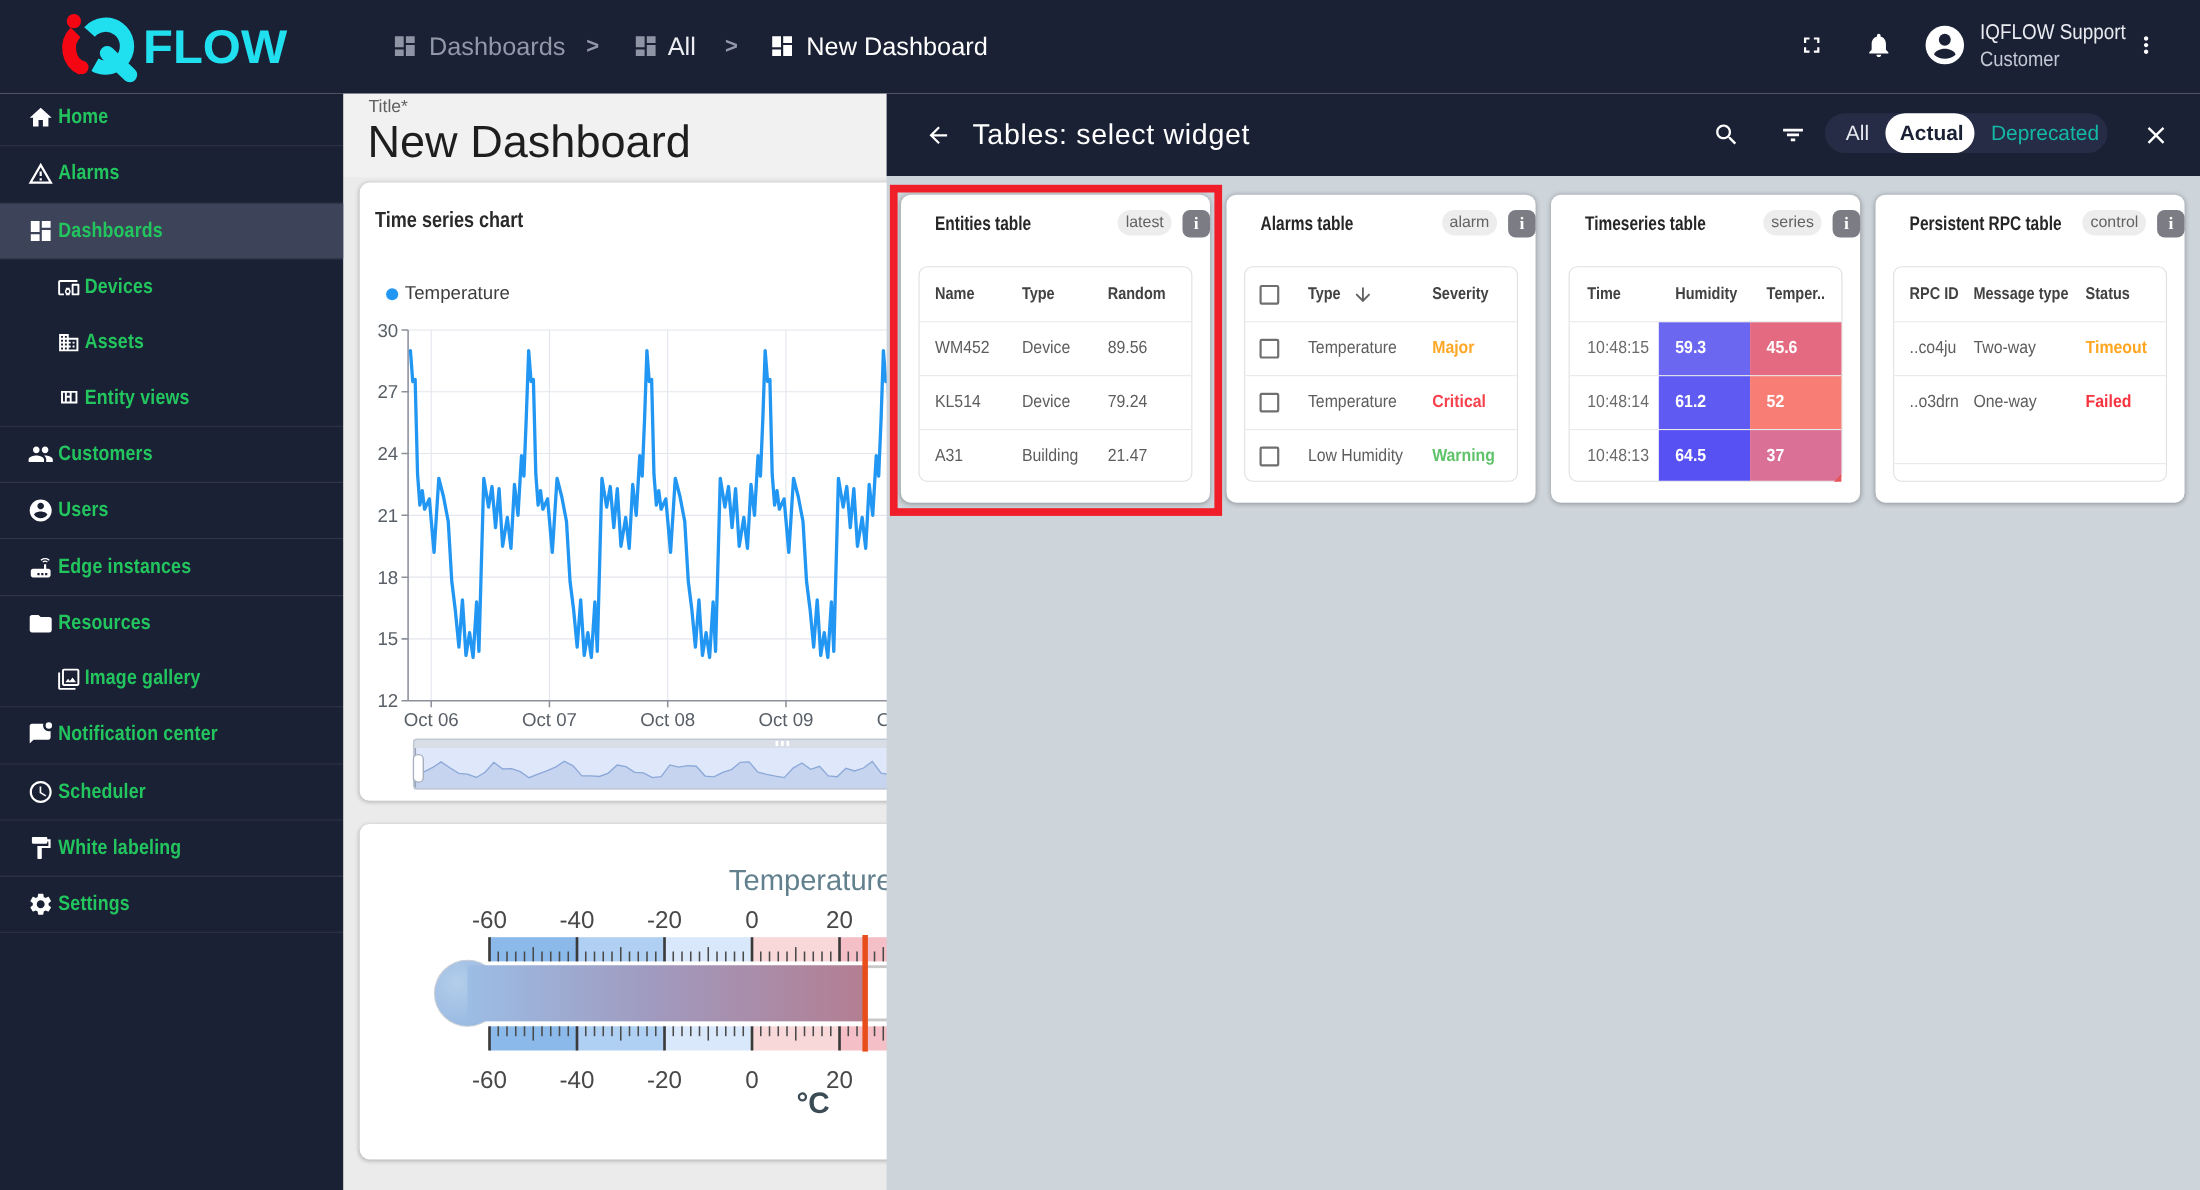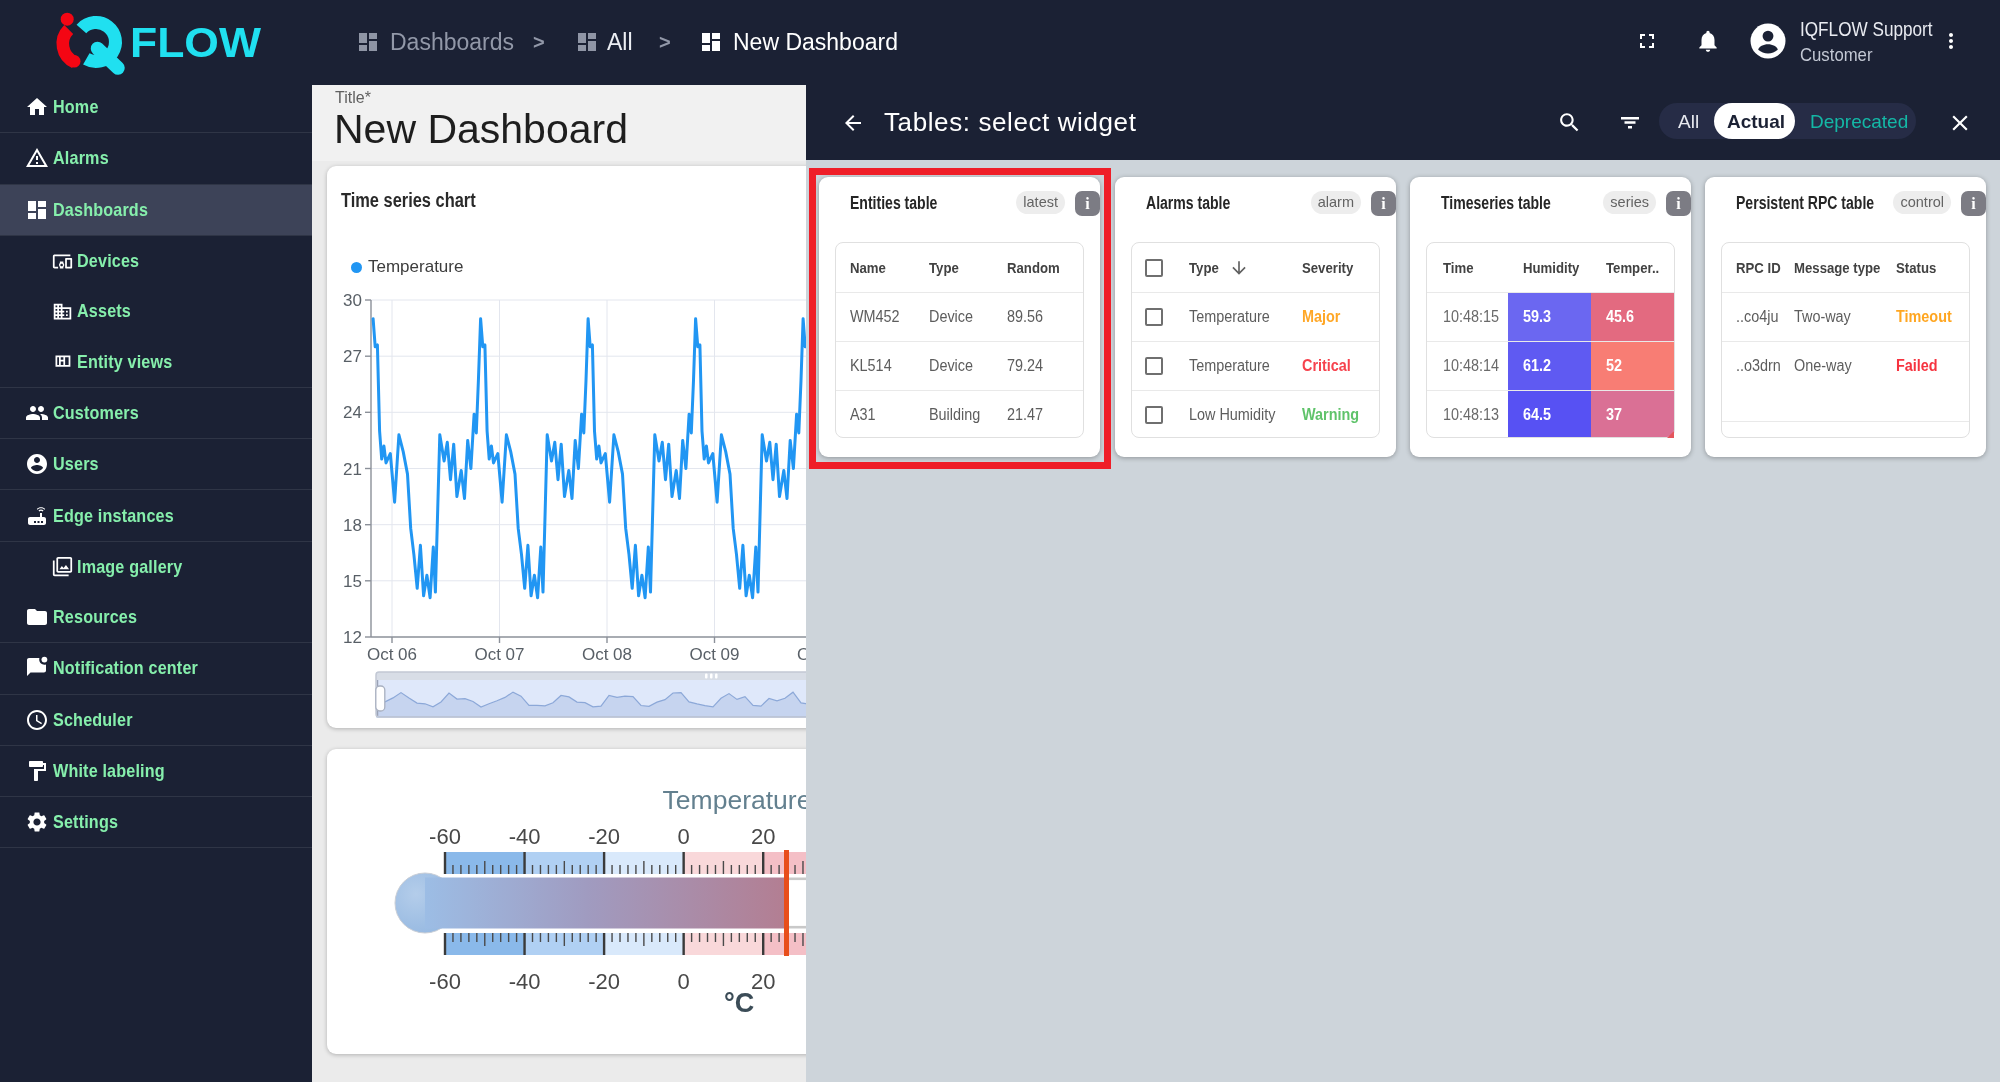--- a/index.html
+++ b/index.html
@@ -3,21 +3,21 @@
 <meta charset="utf-8">
 <style>
   * { margin:0; padding:0; box-sizing:border-box; }
   html,body { width:2000px; height:1082px; overflow:hidden; font-family:"Liberation Sans", sans-serif; background:#ebebeb; }
   .abs { position:absolute; }
   
   #topbar { position:absolute; left:0; top:0; width:2000px; height:85px; background:#1b2134; z-index:30; }
   .crumb { position:absolute; top:0; height:85px; display:flex; align-items:center; font-size:23px; }
   
   #sidebar { position:absolute; left:0; top:85px; width:312px; height:997px; background:#1b2134; z-index:25; }
-  .mitem { position:relative; height:50.3px; display:flex; align-items:center; color:#86efac; font-size:19px; font-weight:700; letter-spacing:.2px; }
+  .mitem { position:relative; height:50.3px; display:flex; align-items:center; color:#22c55e; font-size:19px; font-weight:700; letter-spacing:.2px; }
   .mitem svg { position:absolute; left:25px; width:24px; height:24px; }
   .mitem .lbl { position:absolute; left:53px; display:inline-block; transform:scaleX(0.85); transform-origin:left center; white-space:nowrap; }
   .mitem.sub svg { left:52px; width:21px; height:21px; }
   .mitem.sub .lbl { left:77px; }
   .mitem.sel { background:#3d4358; }
   .mitem .caret { position:absolute; right:26px; width:20px; height:20px; }
   .mdiv { height:0; border-top:1px solid rgba(255,255,255,0.09); }
   
   #titleband { position:absolute; left:312px; top:85px; width:1688px; height:76px; background:#f1f1f1; z-index:1; }
   #canvas { position:absolute; left:312px; top:161px; width:1688px; height:921px; background:#ebebeb; z-index:0; }
@@ -140,34 +140,34 @@
         <span class="lbl">Users</span>
       </div>
 <div class="mdiv"></div>
 <div class="mitem" style="height:50.3px;">
         <svg viewBox="0 0 24 24" fill="#fff">
           <path d="M20.2 4.9C19.1 3.8 17.6 3.2 16 3.2s-3.1.6-4.2 1.7l.8.8c.9-.9 2.1-1.4 3.4-1.4s2.5.5 3.4 1.4l.8-.8zM16 5.6c-.9 0-1.8.4-2.5 1l.8.8c.5-.4 1.1-.7 1.7-.7s1.2.3 1.7.7l.8-.8c-.7-.6-1.6-1-2.5-1zM19 13h-2V9h-2v4H5c-1.1 0-2 .9-2 2v4c0 1.1.9 2 2 2h14c1.1 0 2-.9 2-2v-4c0-1.1-.9-2-2-2zm-8 6H9v-2h2v2zm3.5 0h-2v-2h2v2zm3.5 0h-2v-2h2v2z"></path>
         </svg>
         <span class="lbl">Edge instances</span>
       </div>
 <div class="mdiv"></div>
-<div class="mitem sub" style="height:50.3px;">
-        <svg viewBox="0 0 24 24" fill="#fff">
-          <path d="M15.96 10.29l-2.75 3.54-1.96-2.36L8.5 15h11l-3.54-4.71zM3 5H1v16c0 1.1.9 2 2 2h16v-2H3V5zm18-4H7c-1.1 0-2 .9-2 2v14c0 1.1.9 2 2 2h14c1.1 0 2-.9 2-2V3c0-1.1-.9-2-2-2zm0 16H7V3h14v14z"></path>
-        </svg>
-        <span class="lbl">Image gallery</span>
-      </div>
 <div class="mitem" style="height:50.3px;">
         <svg viewBox="0 0 24 24" fill="#fff">
           <path d="M10 4H4c-1.1 0-1.99.9-1.99 2L2 18c0 1.1.9 2 2 2h16c1.1 0 2-.9 2-2V8c0-1.1-.9-2-2-2h-8l-2-2z"></path>
         </svg>
         <span class="lbl">Resources</span>
         <svg class="caret" viewBox="0 0 24 24" fill="#fff">
           <path d="M7.41 15.41L12 10.83l4.59 4.58L18 14l-6-6-6 6z"></path>
         </svg>
+      </div>
+<div class="mitem sub" style="height:50.3px;">
+        <svg viewBox="0 0 24 24" fill="#fff">
+          <path d="M15.96 10.29l-2.75 3.54-1.96-2.36L8.5 15h11l-3.54-4.71zM3 5H1v16c0 1.1.9 2 2 2h16v-2H3V5zm18-4H7c-1.1 0-2 .9-2 2v14c0 1.1.9 2 2 2h14c1.1 0 2-.9 2-2V3c0-1.1-.9-2-2-2zm0 16H7V3h14v14z"></path>
+        </svg>
+        <span class="lbl">Image gallery</span>
       </div>
 <div class="mdiv"></div>
 <div class="mitem" style="height:50.3px;">
         <svg viewBox="0 0 24 24" fill="#fff">
           <path d="M21 8.6c-.5.15-1 .22-1.6.22-2.9 0-5.2-2.3-5.2-5.2 0-.55.07-1.1.22-1.6H4c-1.1 0-2 .9-2 2v16l3.5-3.5H19c1.1 0 2-.9 2-2V8.6z"></path>
           <circle cx="19.4" cy="3.6" r="2.9"></circle>
         </svg>
         <span class="lbl">Notification center</span>
       </div>
 <div class="mdiv"></div>

